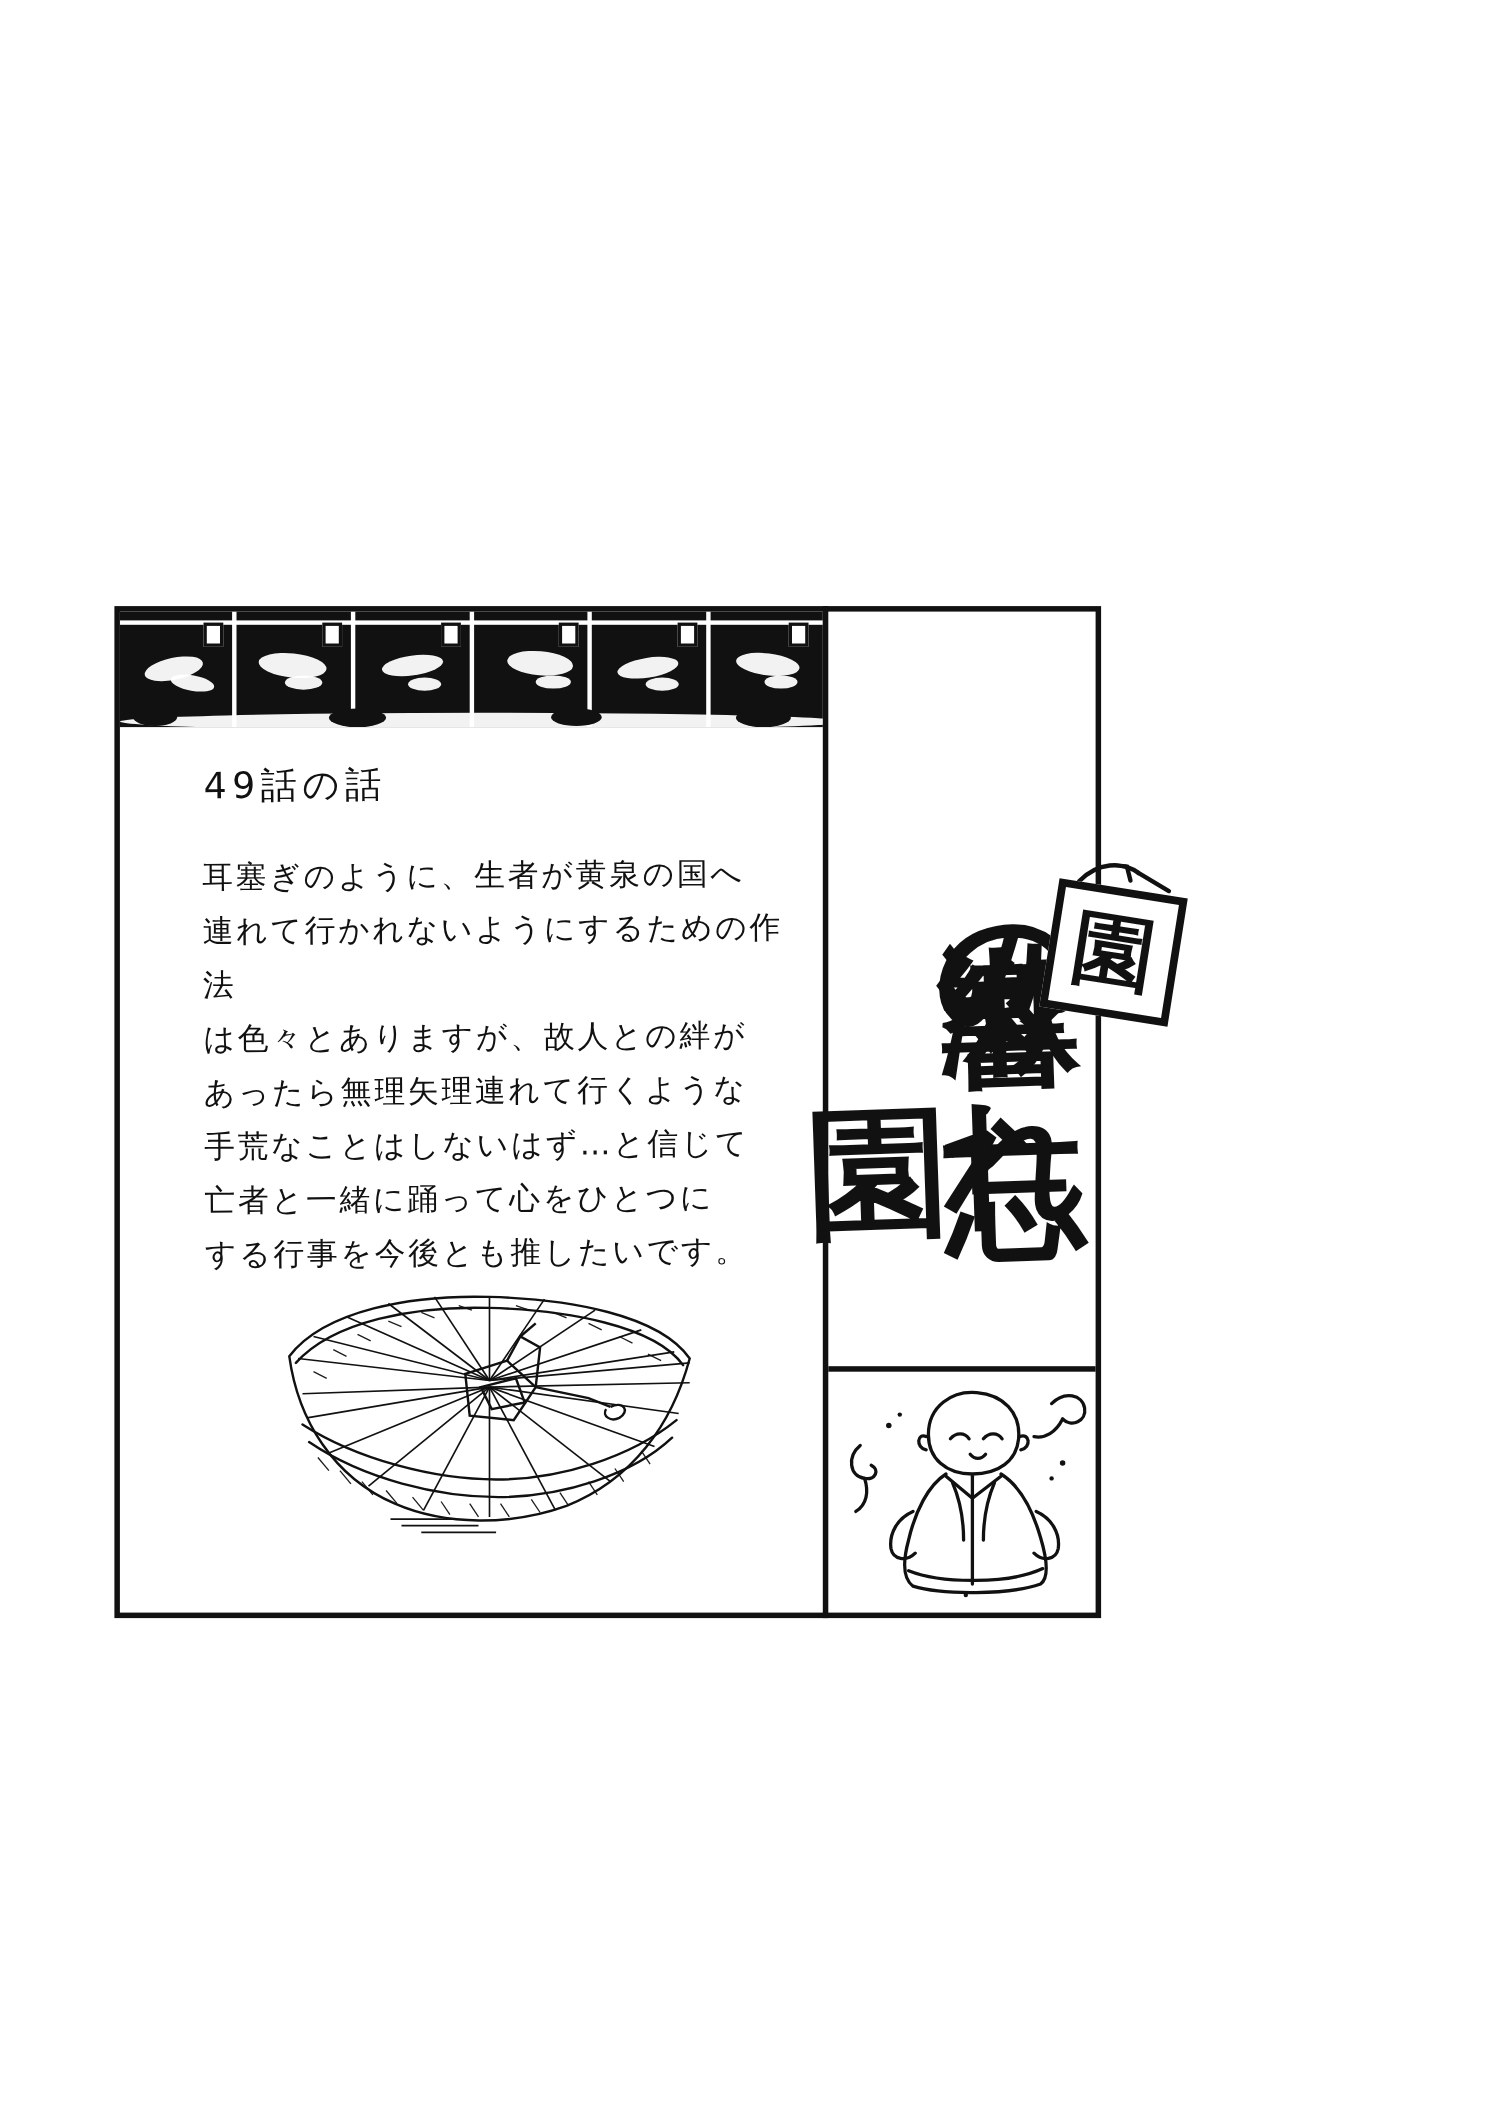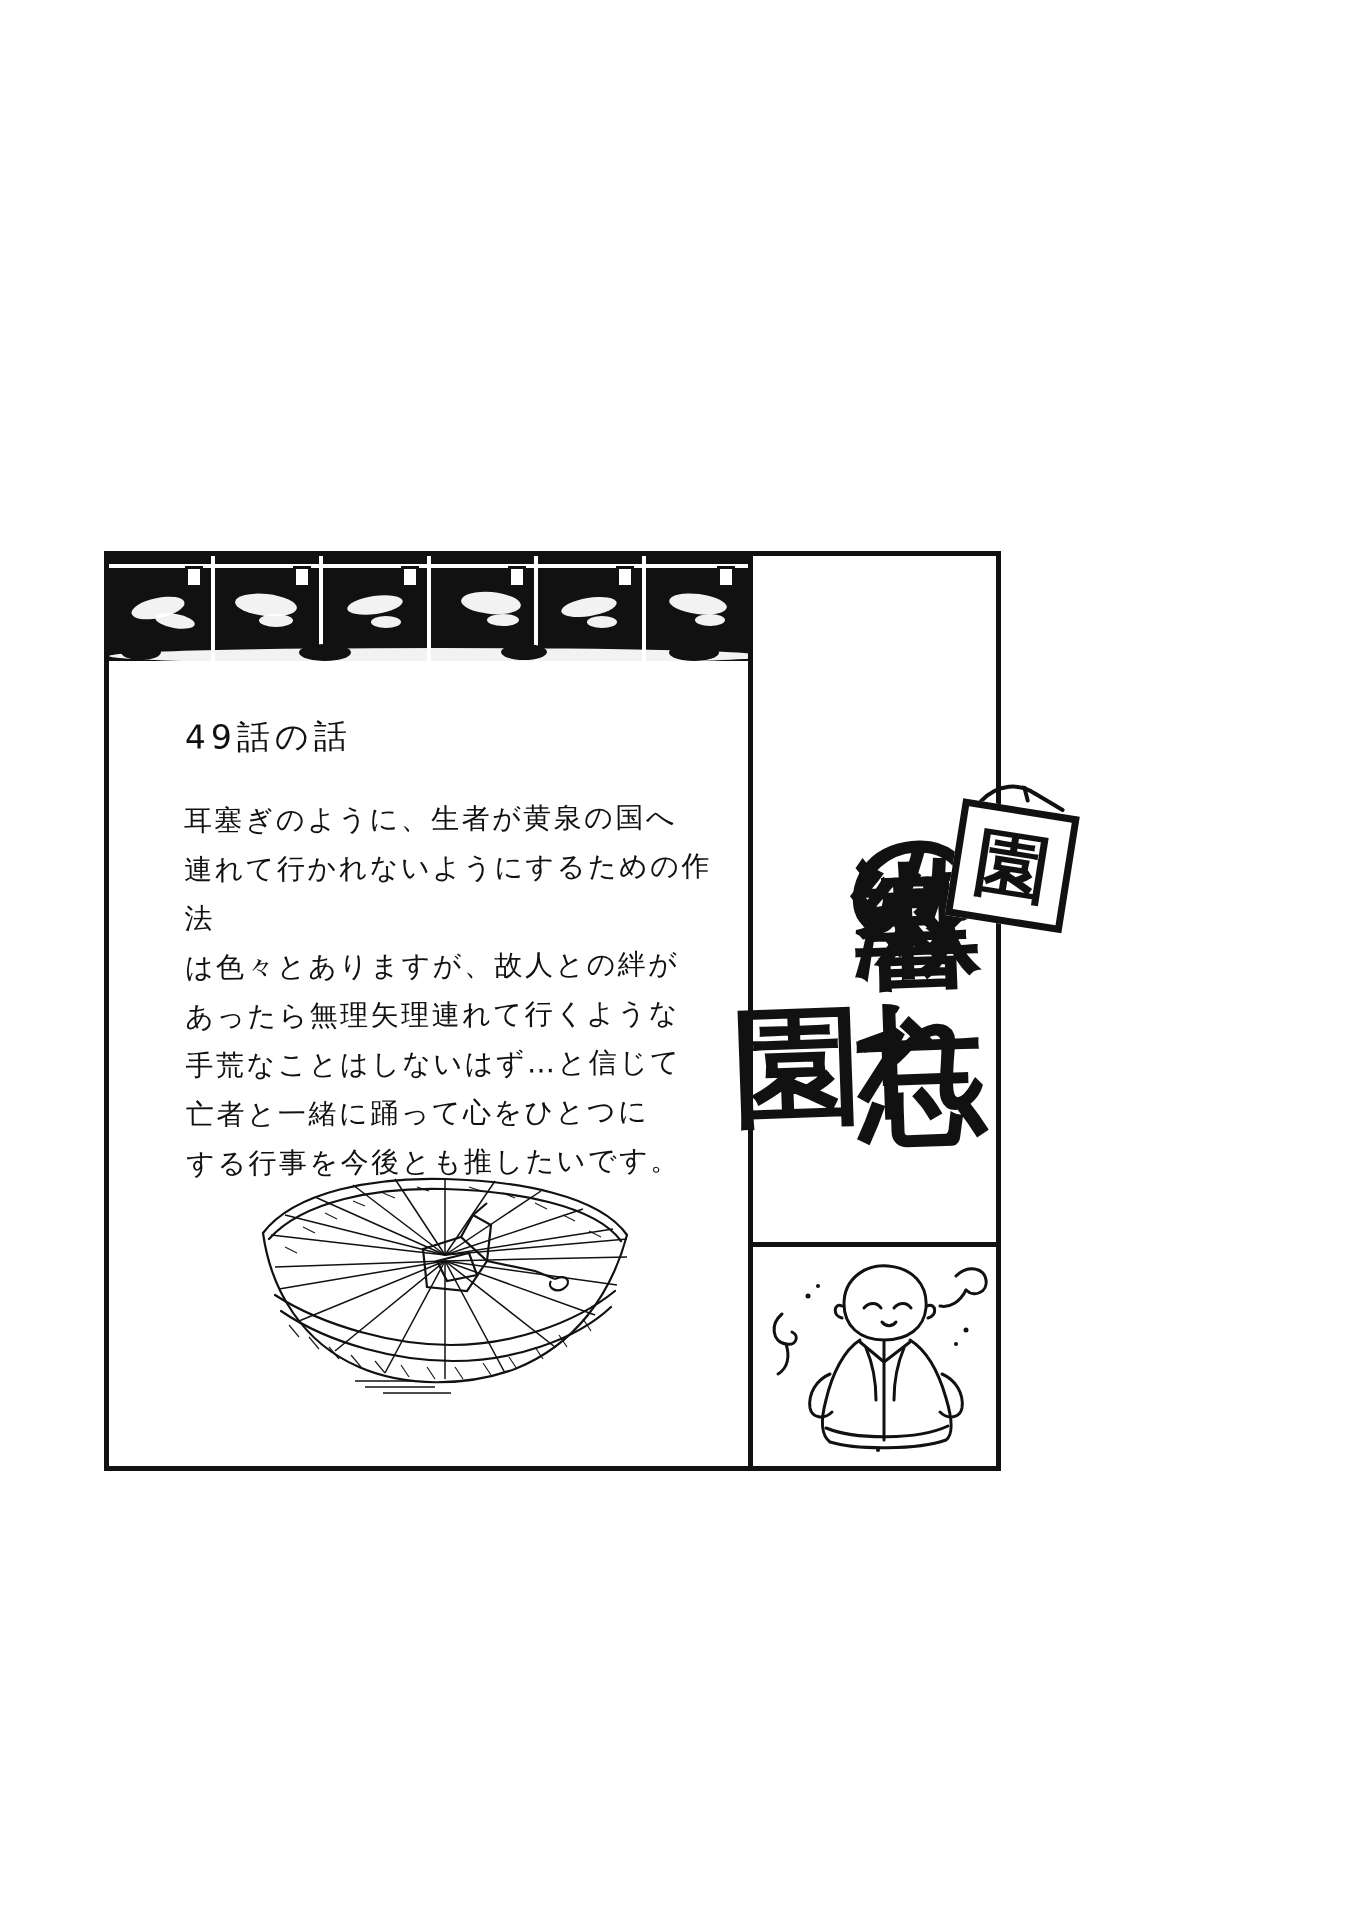--- a/index.html
+++ b/index.html
@@ -91,21 +91,20 @@
     background: #111;
     border-radius: 50%;
   }
 
   
   #essay {
     position: absolute;
     left: 185px;
     top: 690px;
     width: 540px;
-    margin-top: 23px;
   }
   #essay-heading {
     font-family: "DejaVu Sans", sans-serif;
     font-size: 33px;
     letter-spacing: 5px;
     color: #111;
     margin-bottom: 36px;
     transform: rotate(-0.6deg);
   }
   #essay-body {

